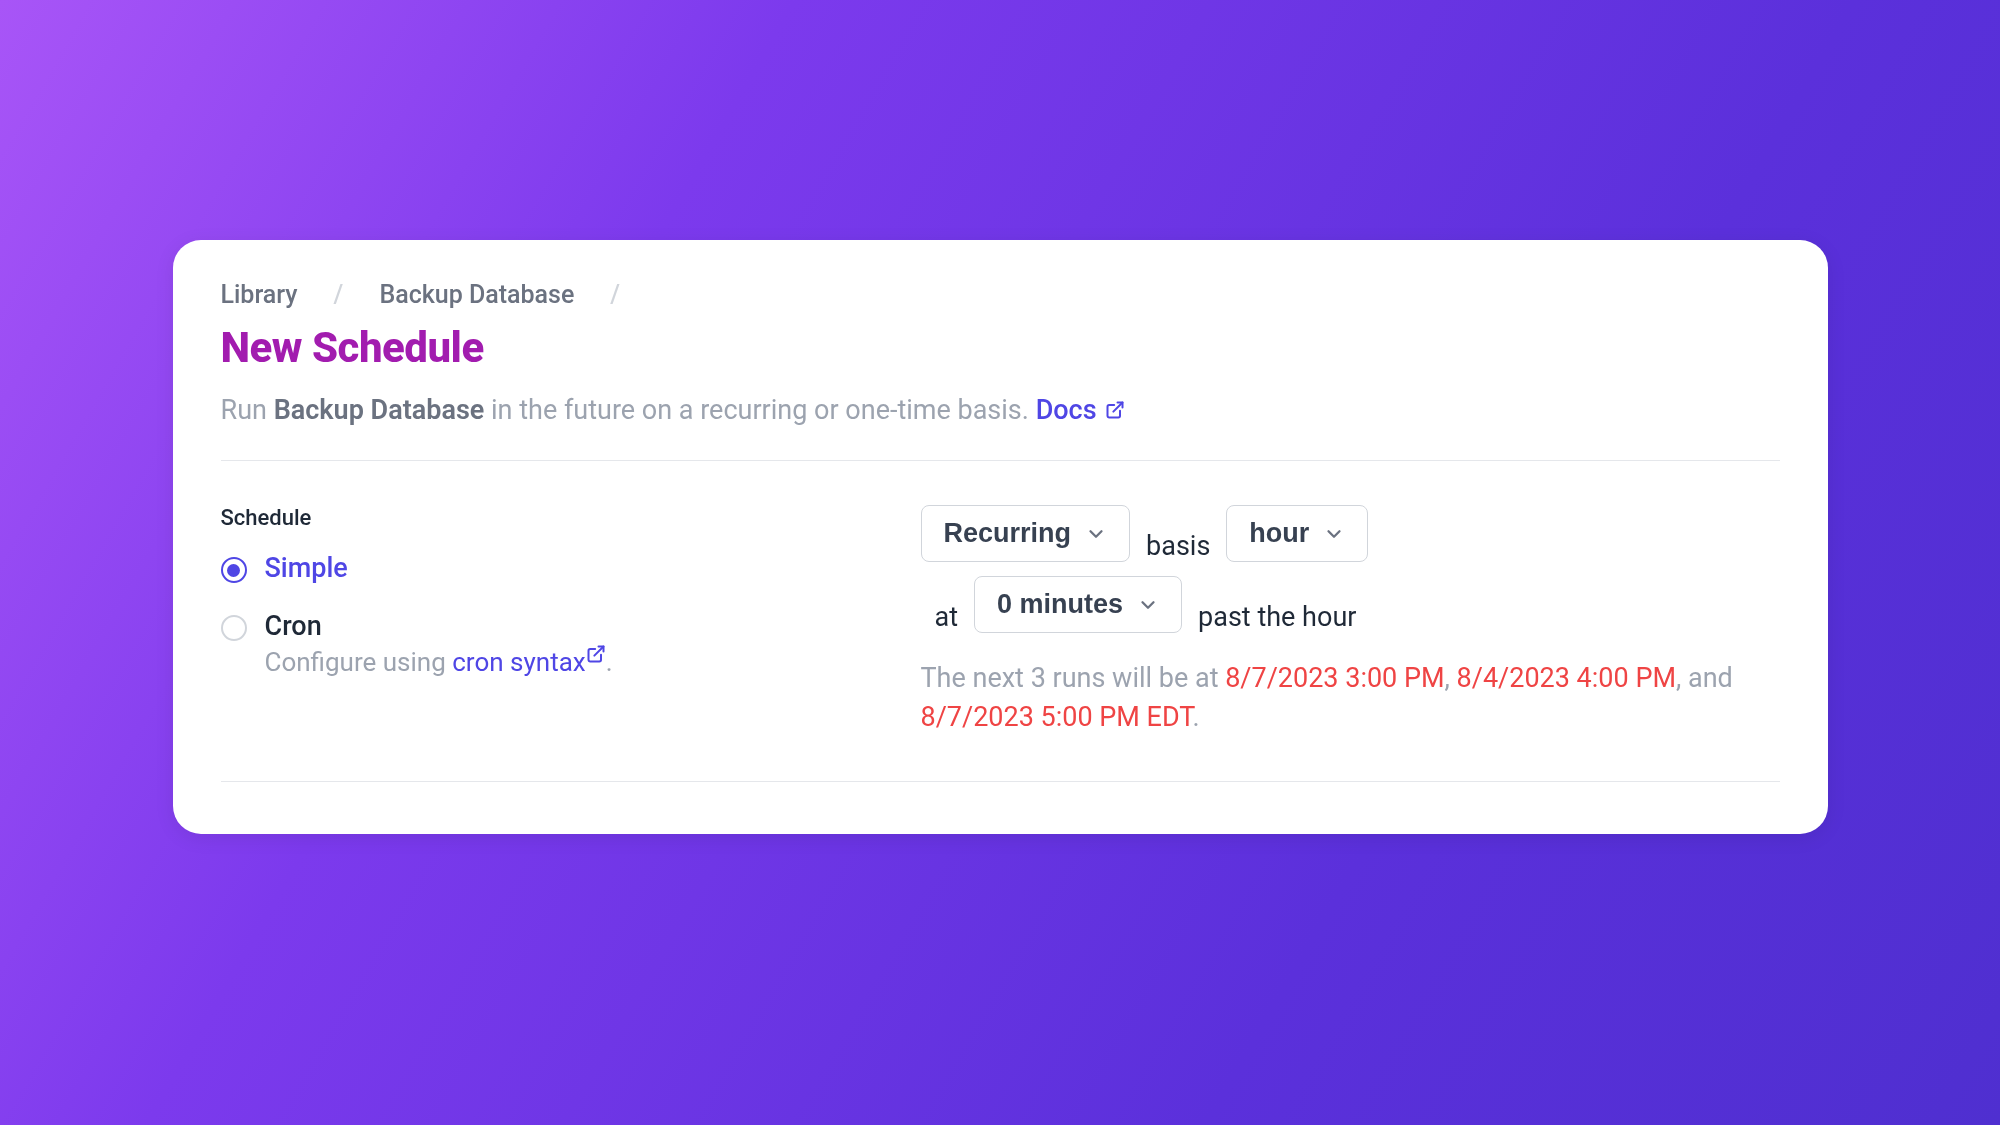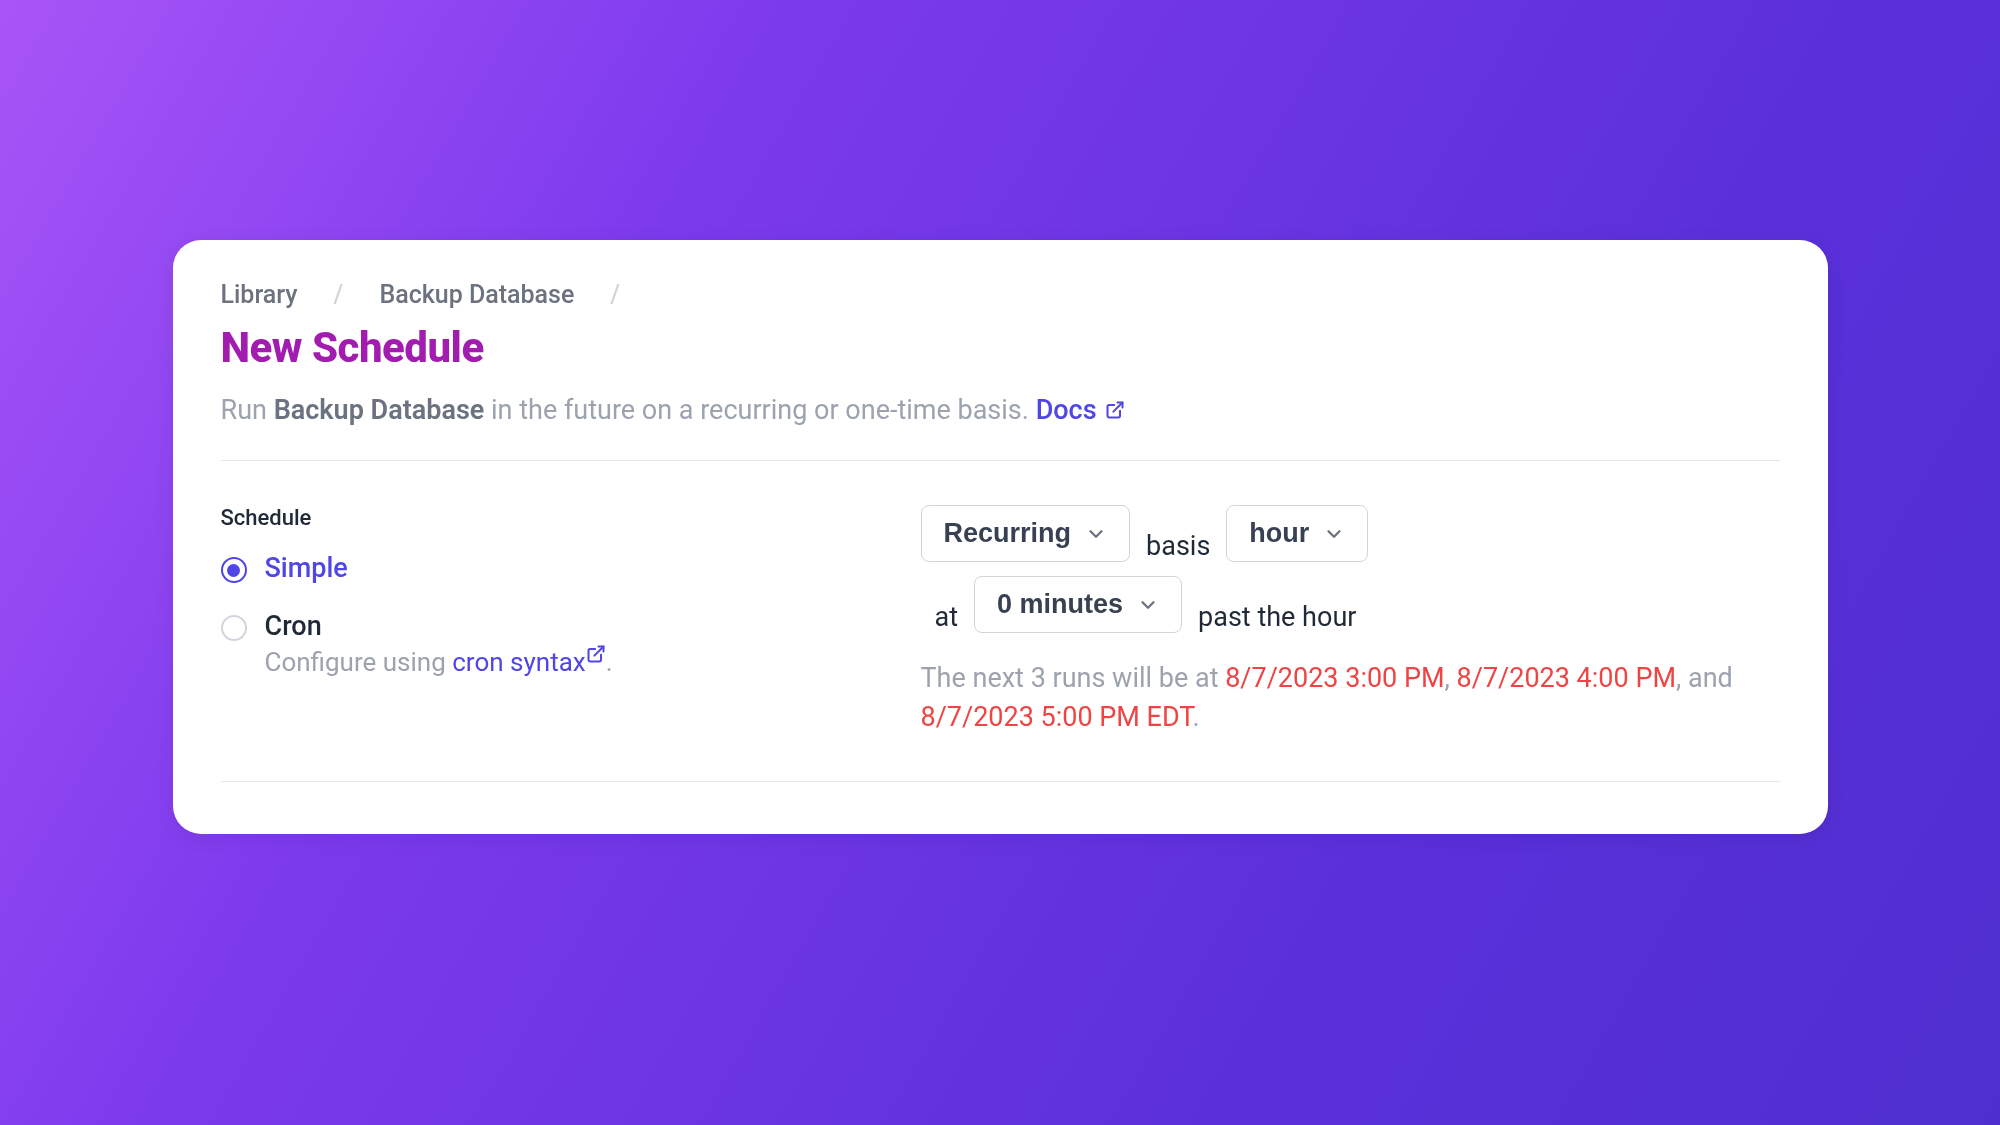--- a/index.html
+++ b/index.html
@@ -218,19 +218,19 @@
         <button class="select-btn">
           <span>0 minutes</span>
           <svg width="22" height="22" viewBox="0 0 24 24" fill="none" stroke="#6b7280" stroke-width="2.5" stroke-linecap="round" stroke-linejoin="round">
               <polyline points="6 9 12 15 18 9"></polyline>
             </svg>
         </button>
         <span class="inline-text">past the hour</span>
       </div>
 
       <div class="next-runs">
-        <span>The next 3 runs will be at </span><span class="ts">8/7/2023 3:00 PM</span><span>, </span><span class="ts">8/7/2023 4:00 PM</span><span>, and </span><span class="ts">8/7/2023 5:00 PM EDT</span><span>.</span>
+        <span>The next 3 runs will be at </span><span class="ts">8/7/2023 3:00 PM</span><span>, </span><span class="ts">8/4/2023 4:00 PM</span><span>, and </span><span class="ts">8/7/2023 5:00 PM EDT</span><span>.</span>
       </div>
     </div>
   </div>
 
   <hr class="divider">
 </div>
 
 </body></html>

